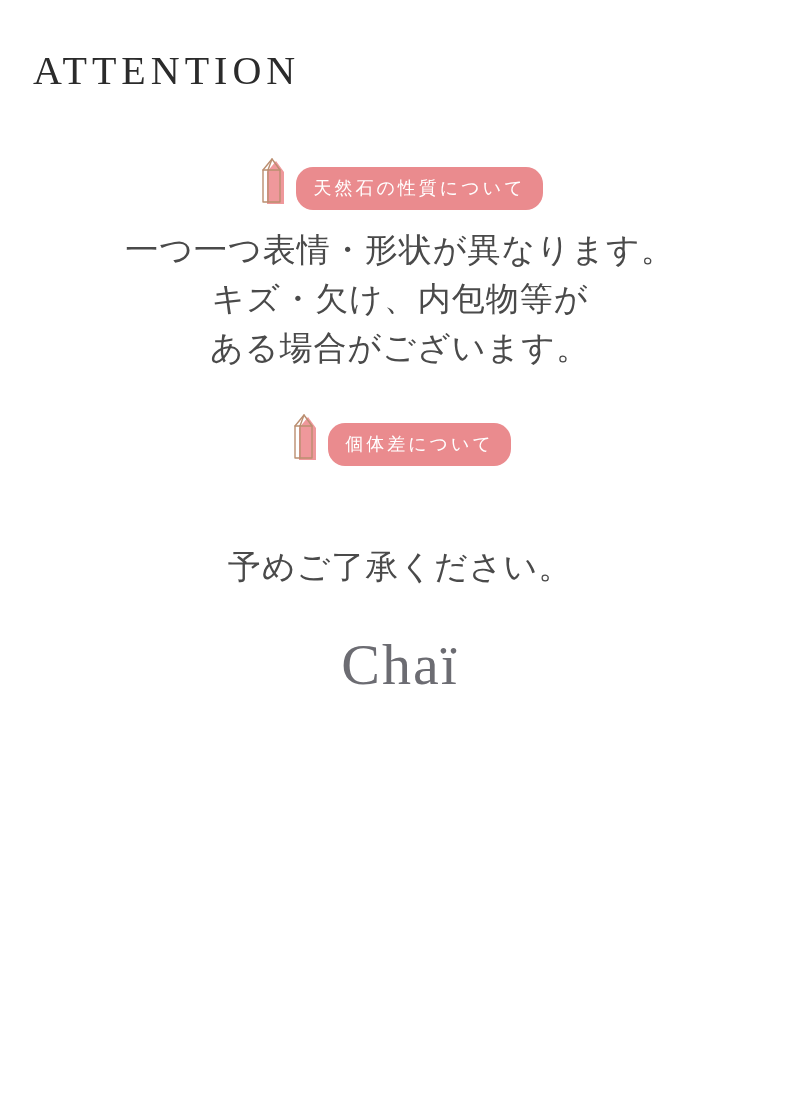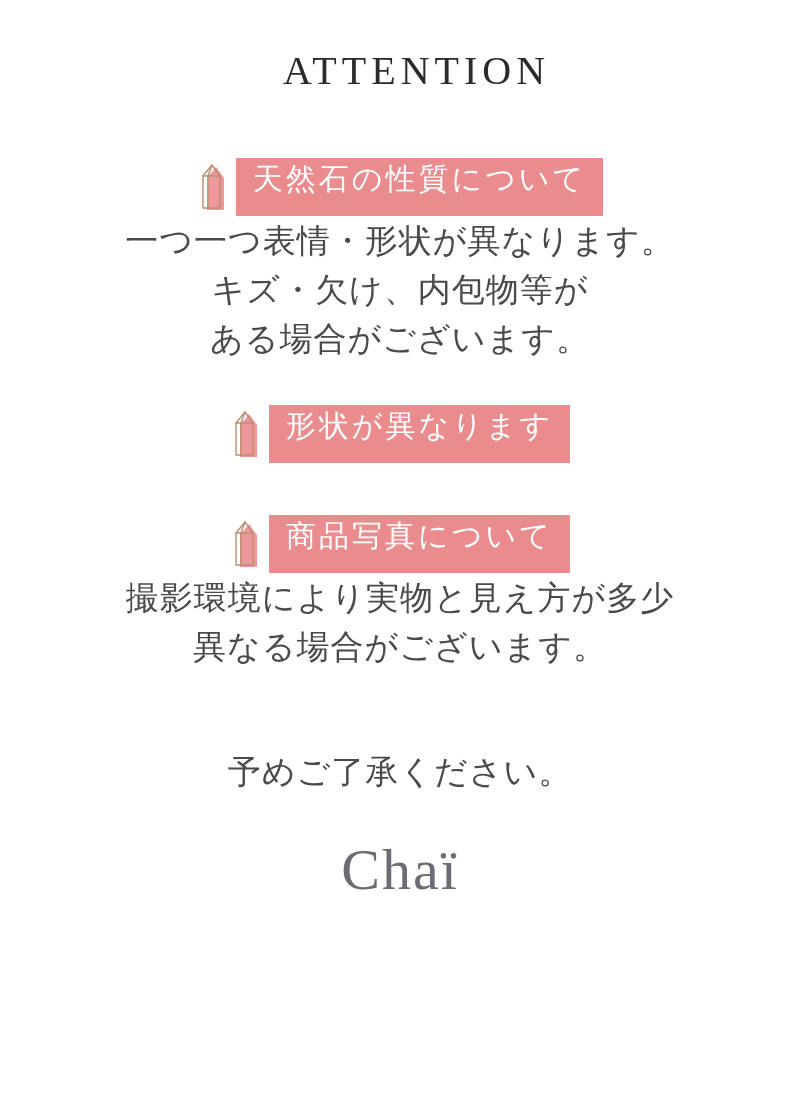--- a/index.html
+++ b/index.html
@@ -8,21 +8,20 @@
     position: relative;
     width: 800px;
     height: 1096px;
     margin: 0 auto;
     background: #ffffff;
     overflow: hidden;
     padding-top: 48px;
     font-family: "Liberation Sans", "DejaVu Sans", sans-serif;
   }
   .page-title {
-    text-align: center;
     font-family: "Liberation Serif", "DejaVu Serif", serif;
     font-weight: 400;
     font-size: 40px;
     line-height: 46px;
     letter-spacing: 5px;
     color: #2b2b2b;
     margin-left: 33px;
   }
   .section { text-align: center; }
   .section-1 { margin-top: 64px; }
@@ -32,27 +31,28 @@
     display: flex;
     justify-content: center;
     align-items: flex-end;
     gap: 7px;
   }
   .crystal { display: block; }
   .banner {
     display: inline-block;
     background: #ea8b8e;
     color: #ffffff;
-    font-size: 30px;
+    font-size: 18px;
     line-height: 30px;
-    padding: 6px 17px 22px 17px;
+    padding: 6px 17px 7px 17px;
     letter-spacing: 3px;
     font-weight: 300;
+    border-radius: 17px;
   }
-  .sec-body { }
+  .sec-body { margin-top: 15px; }
   .sec-body p, .closing-note {
     font-size: 33px;
     line-height: 49px;
     color: #4a4a4a;
     letter-spacing: 1px;
     font-weight: 300;
     text-align: center;
   }
   .closing-note { margin-top: 76px; }
   .brand { margin-top: 44px; text-align: center; }
@@ -100,44 +100,24 @@
         <svg width="32" height="48" viewBox="0 0 32 48">
           <polygon points="10,14 19,3 27,14 27,46 10,46" fill="#ef989b"></polygon>
           <g fill="none" stroke="#bb8e70" stroke-width="1.4" stroke-linejoin="round" stroke-linecap="round">
             <polygon points="6,12 15,1 23,12 23,44 6,44"></polygon>
             <line x1="6" y1="12" x2="23" y2="12"></line>
             <line x1="11" y1="12" x2="11" y2="44"></line>
             <line x1="15" y1="1" x2="11" y2="12"></line>
           </g>
         </svg>
       </span>
-      <span class="banner">形状が異なります</span>
+      <span class="banner">個体差について</span>
     </div>
   </section>
 
-  <section class="section section-3">
-    <div class="sec-header">
-      <span class="crystal">
-        <svg width="32" height="48" viewBox="0 0 32 48">
-          <polygon points="10,14 19,3 27,14 27,46 10,46" fill="#ef989b"></polygon>
-          <g fill="none" stroke="#bb8e70" stroke-width="1.4" stroke-linejoin="round" stroke-linecap="round">
-            <polygon points="6,12 15,1 23,12 23,44 6,44"></polygon>
-            <line x1="6" y1="12" x2="23" y2="12"></line>
-            <line x1="11" y1="12" x2="11" y2="44"></line>
-            <line x1="15" y1="1" x2="11" y2="12"></line>
-          </g>
-        </svg>
-      </span>
-      <span class="banner">商品写真について</span>
-    </div>
-    <div class="sec-body">
-      <p>撮影環境により実物と見え方が多少</p>
-      <p>異なる場合がございます。</p>
-    </div>
-  </section>
 
   <p class="closing-note">予めご了承ください。</p>
 
   <div class="brand">
     <div class="brand-logo">Chaï</div>
 
   </div>
 
 </div>
 

